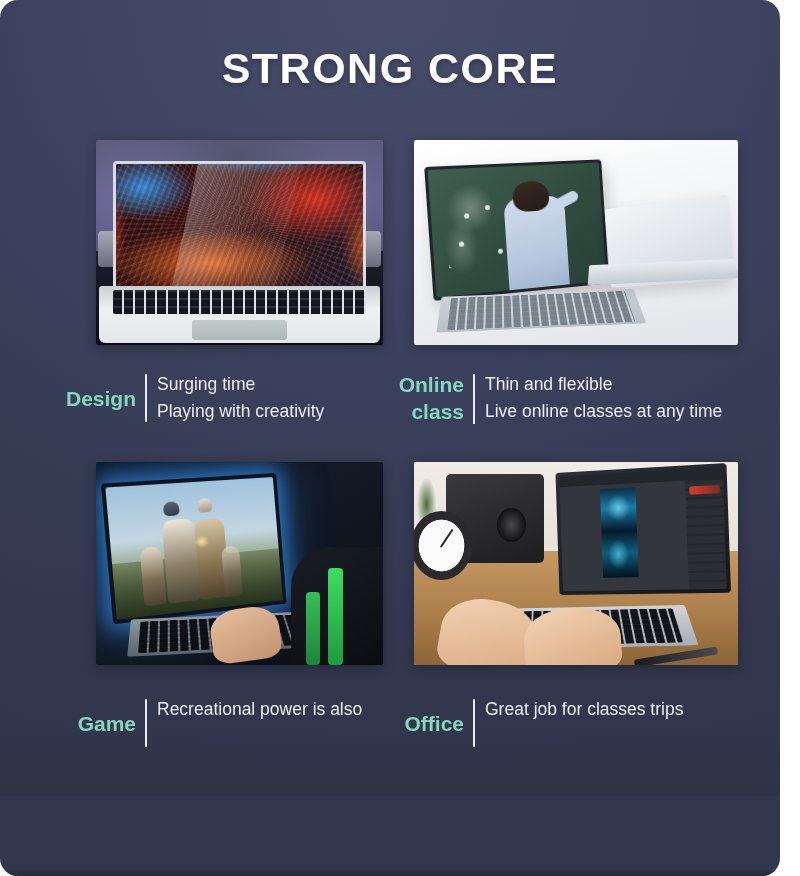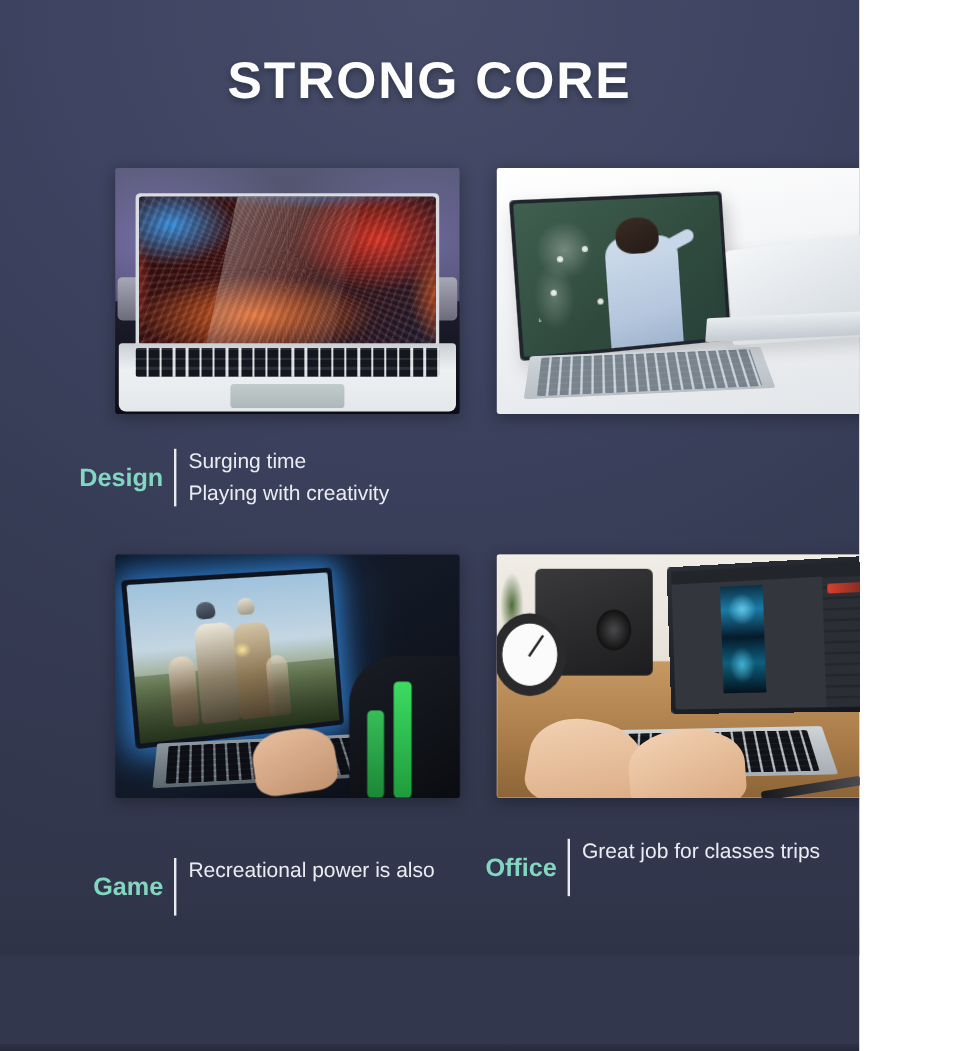--- a/index.html
+++ b/index.html
@@ -5,24 +5,25 @@
   * { margin:0; padding:0; box-sizing:border-box; }
 
   html, body {
     width:800px; height:876px;
     font-family:"Liberation Sans", sans-serif;
     overflow:hidden;
   }
 
   #page {
     position:relative;
-    width:716px; height:876px;
+    width:780px; height:876px;
     background:
       radial-gradient(120% 90% at 50% 0%, #474d69 0%, #3d4360 38%, #363b54 70%, #32374e 100%);
     overflow:hidden;
+    border-radius:18px;
   }
 
   
   #panel-overlay {
     position:absolute;
     left:-40px; top:-40px;
     width:880px; height:836px;
     border-radius:0 0 34px 34px;
     background:linear-gradient(180deg, rgba(54,59,84,0) 70%, rgba(48,53,74,.55) 92%, rgba(45,50,70,.75) 100%);
     pointer-events:none;
@@ -401,21 +402,21 @@
   .cap-lines div { white-space:nowrap; }
 
   #cap-design { left:64px;  top:371px; width:330px; }
   #cap-design .cap-label { width:72px; padding-top:14px; }
   #cap-design .cap-divider { height:48px; }
 
   #cap-online { left:384px; top:371px; width:370px; }
   #cap-online .cap-label { width:80px; }
   #cap-online .cap-divider { height:50px; }
 
-  #cap-game { left:64px;  top:712px; width:340px; }
+  #cap-game { left:64px;  top:696px; width:340px; }
   #cap-game .cap-label { width:72px; padding-top:14px; }
   #cap-game .cap-divider { height:48px; }
 
   #cap-office { left:384px; top:696px; width:370px; }
   #cap-office .cap-label { width:80px; padding-top:14px; }
   #cap-office .cap-divider { height:48px; }
 </style>
 </head>
 <body>
 
@@ -473,20 +474,29 @@
 
   <div class="caption" id="cap-design">
     <div class="cap-label">Design</div>
     <div class="cap-divider"></div>
     <div class="cap-lines">
       <div>Surging time</div>
       <div>Playing with creativity</div>
     </div>
   </div>
 
+  <div class="caption" id="cap-online">
+    <div class="cap-label">Online
+class</div>
+    <div class="cap-divider"></div>
+    <div class="cap-lines">
+      <div>Thin and flexible</div>
+      <div>Live online classes at any time</div>
+    </div>
+  </div>
 
   <div class="row" id="row2">
 
     <div class="cell left">
       <div class="photo h2 p3">
         <div class="lid3">
           <div class="game">
             <div class="ch a"></div>
             <div class="ch b"></div>
             <div class="ch c"></div>

